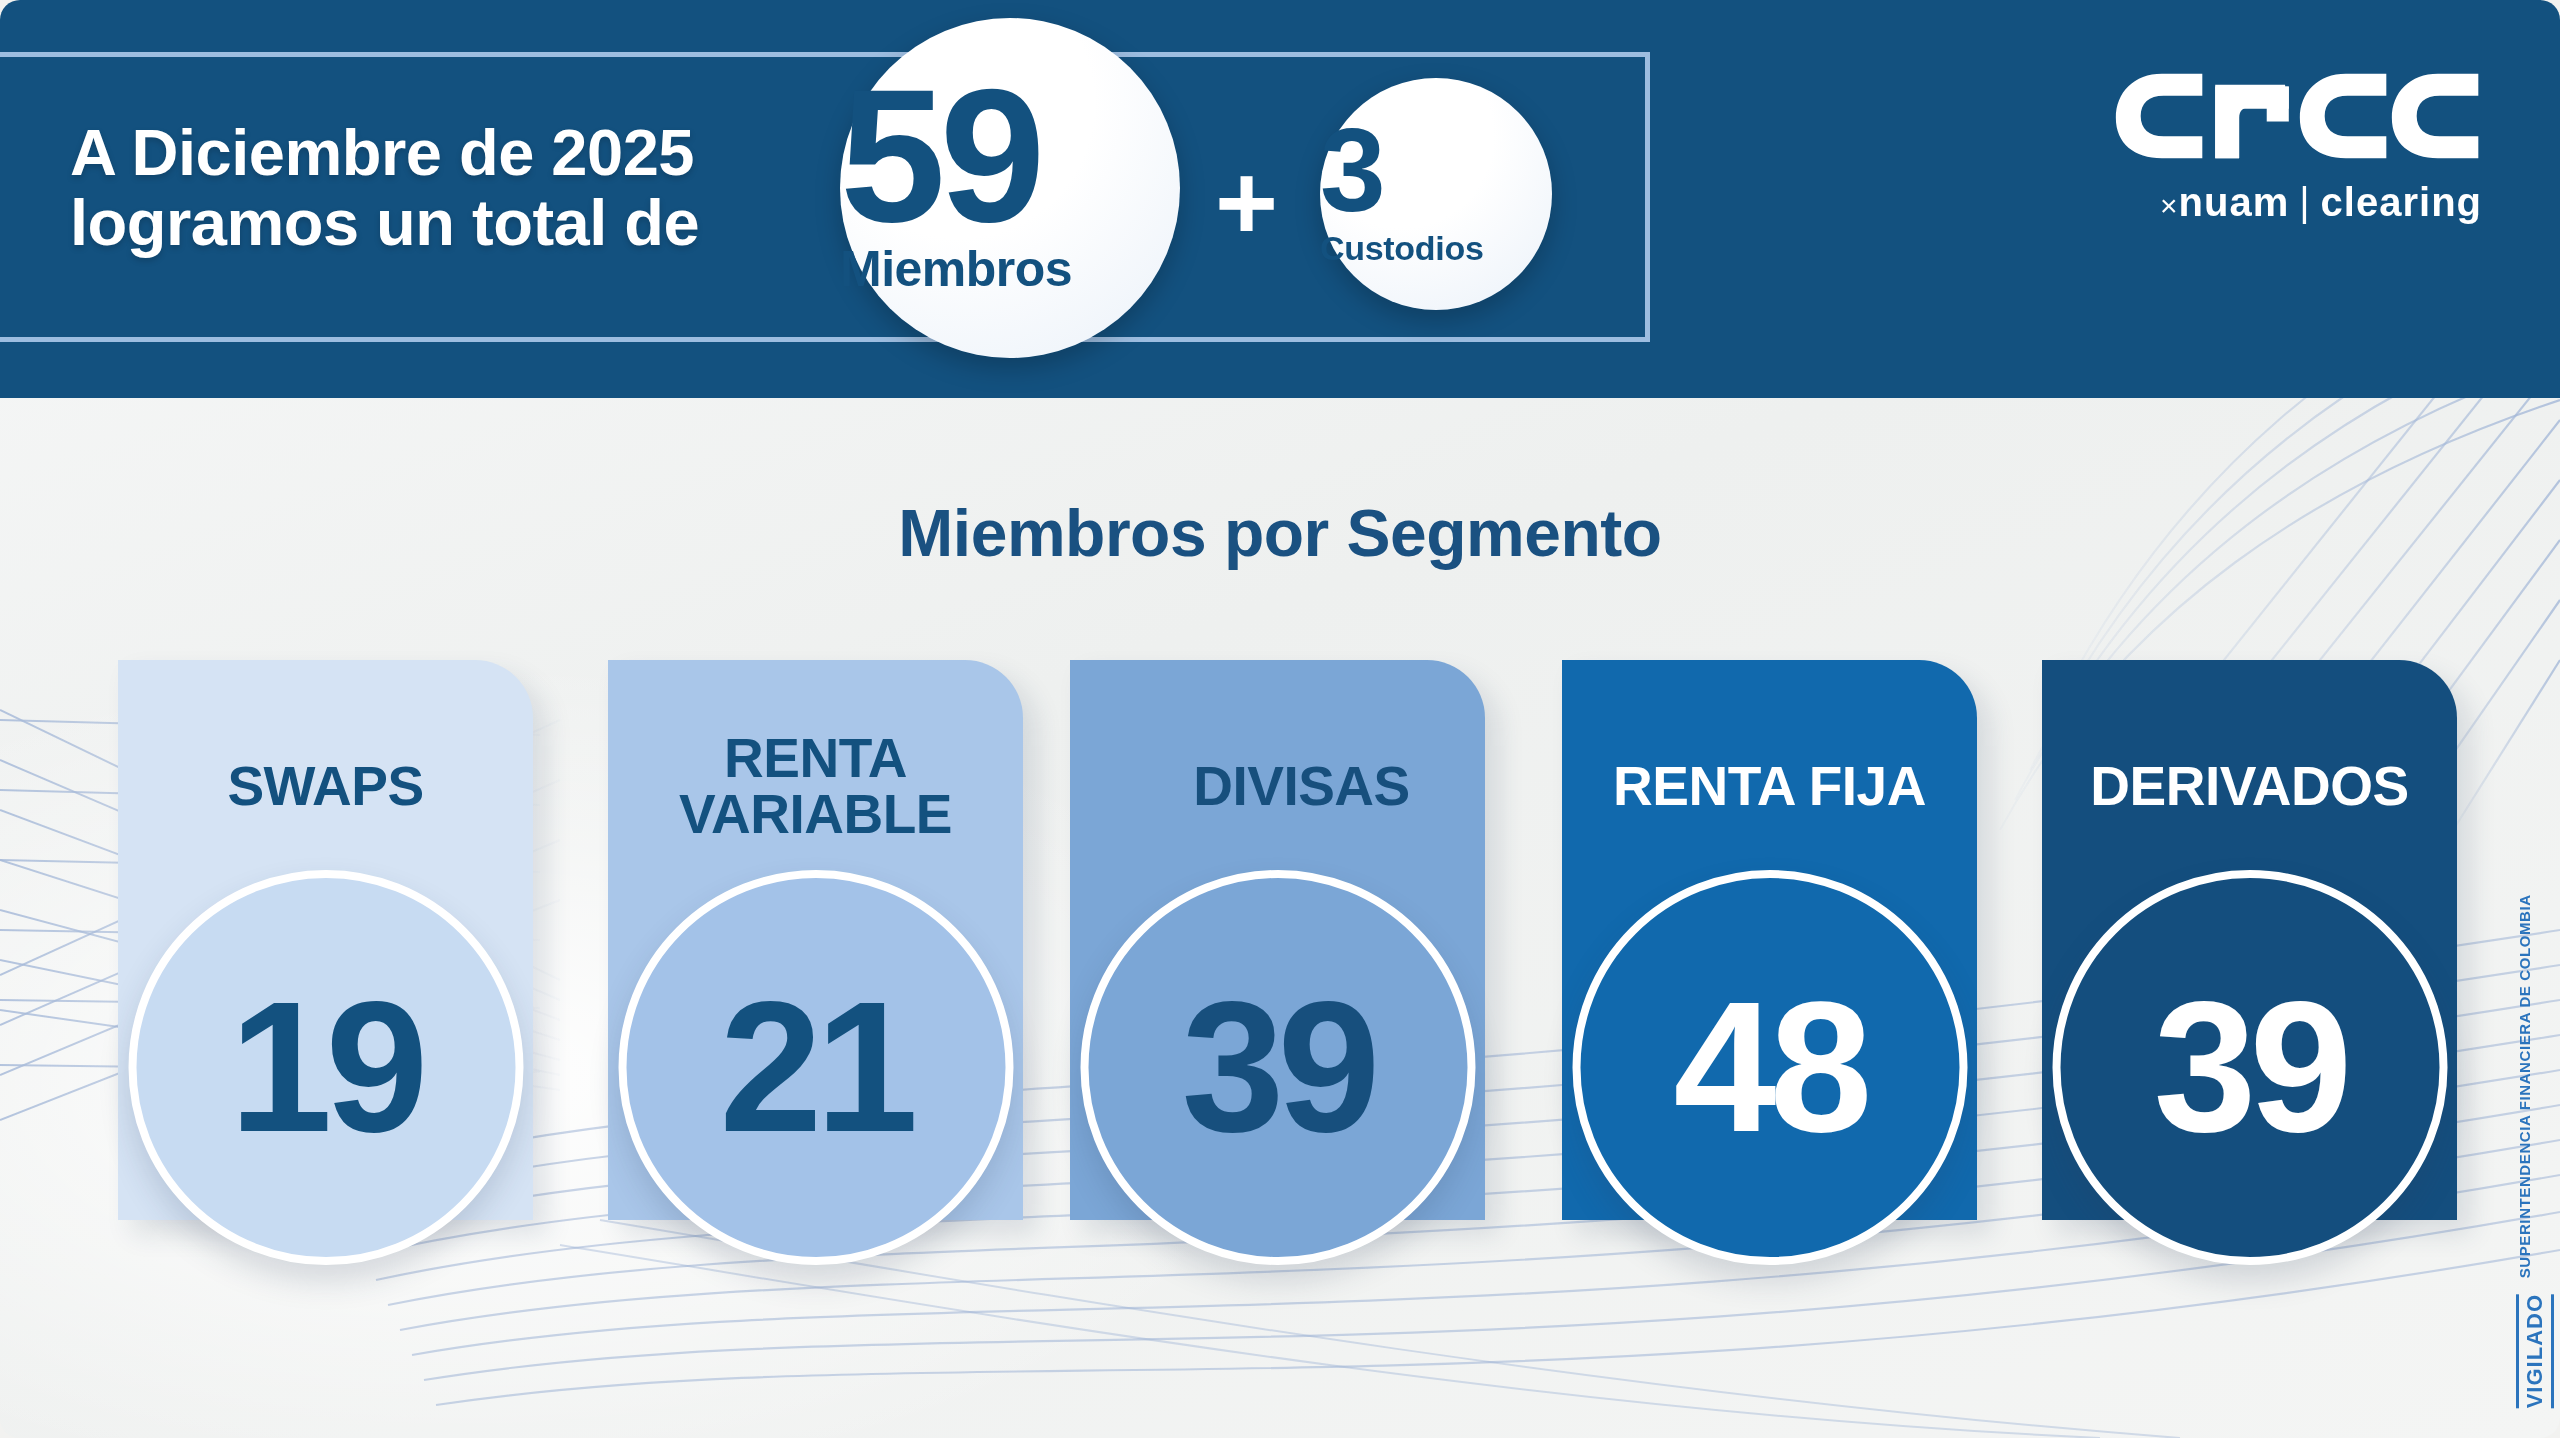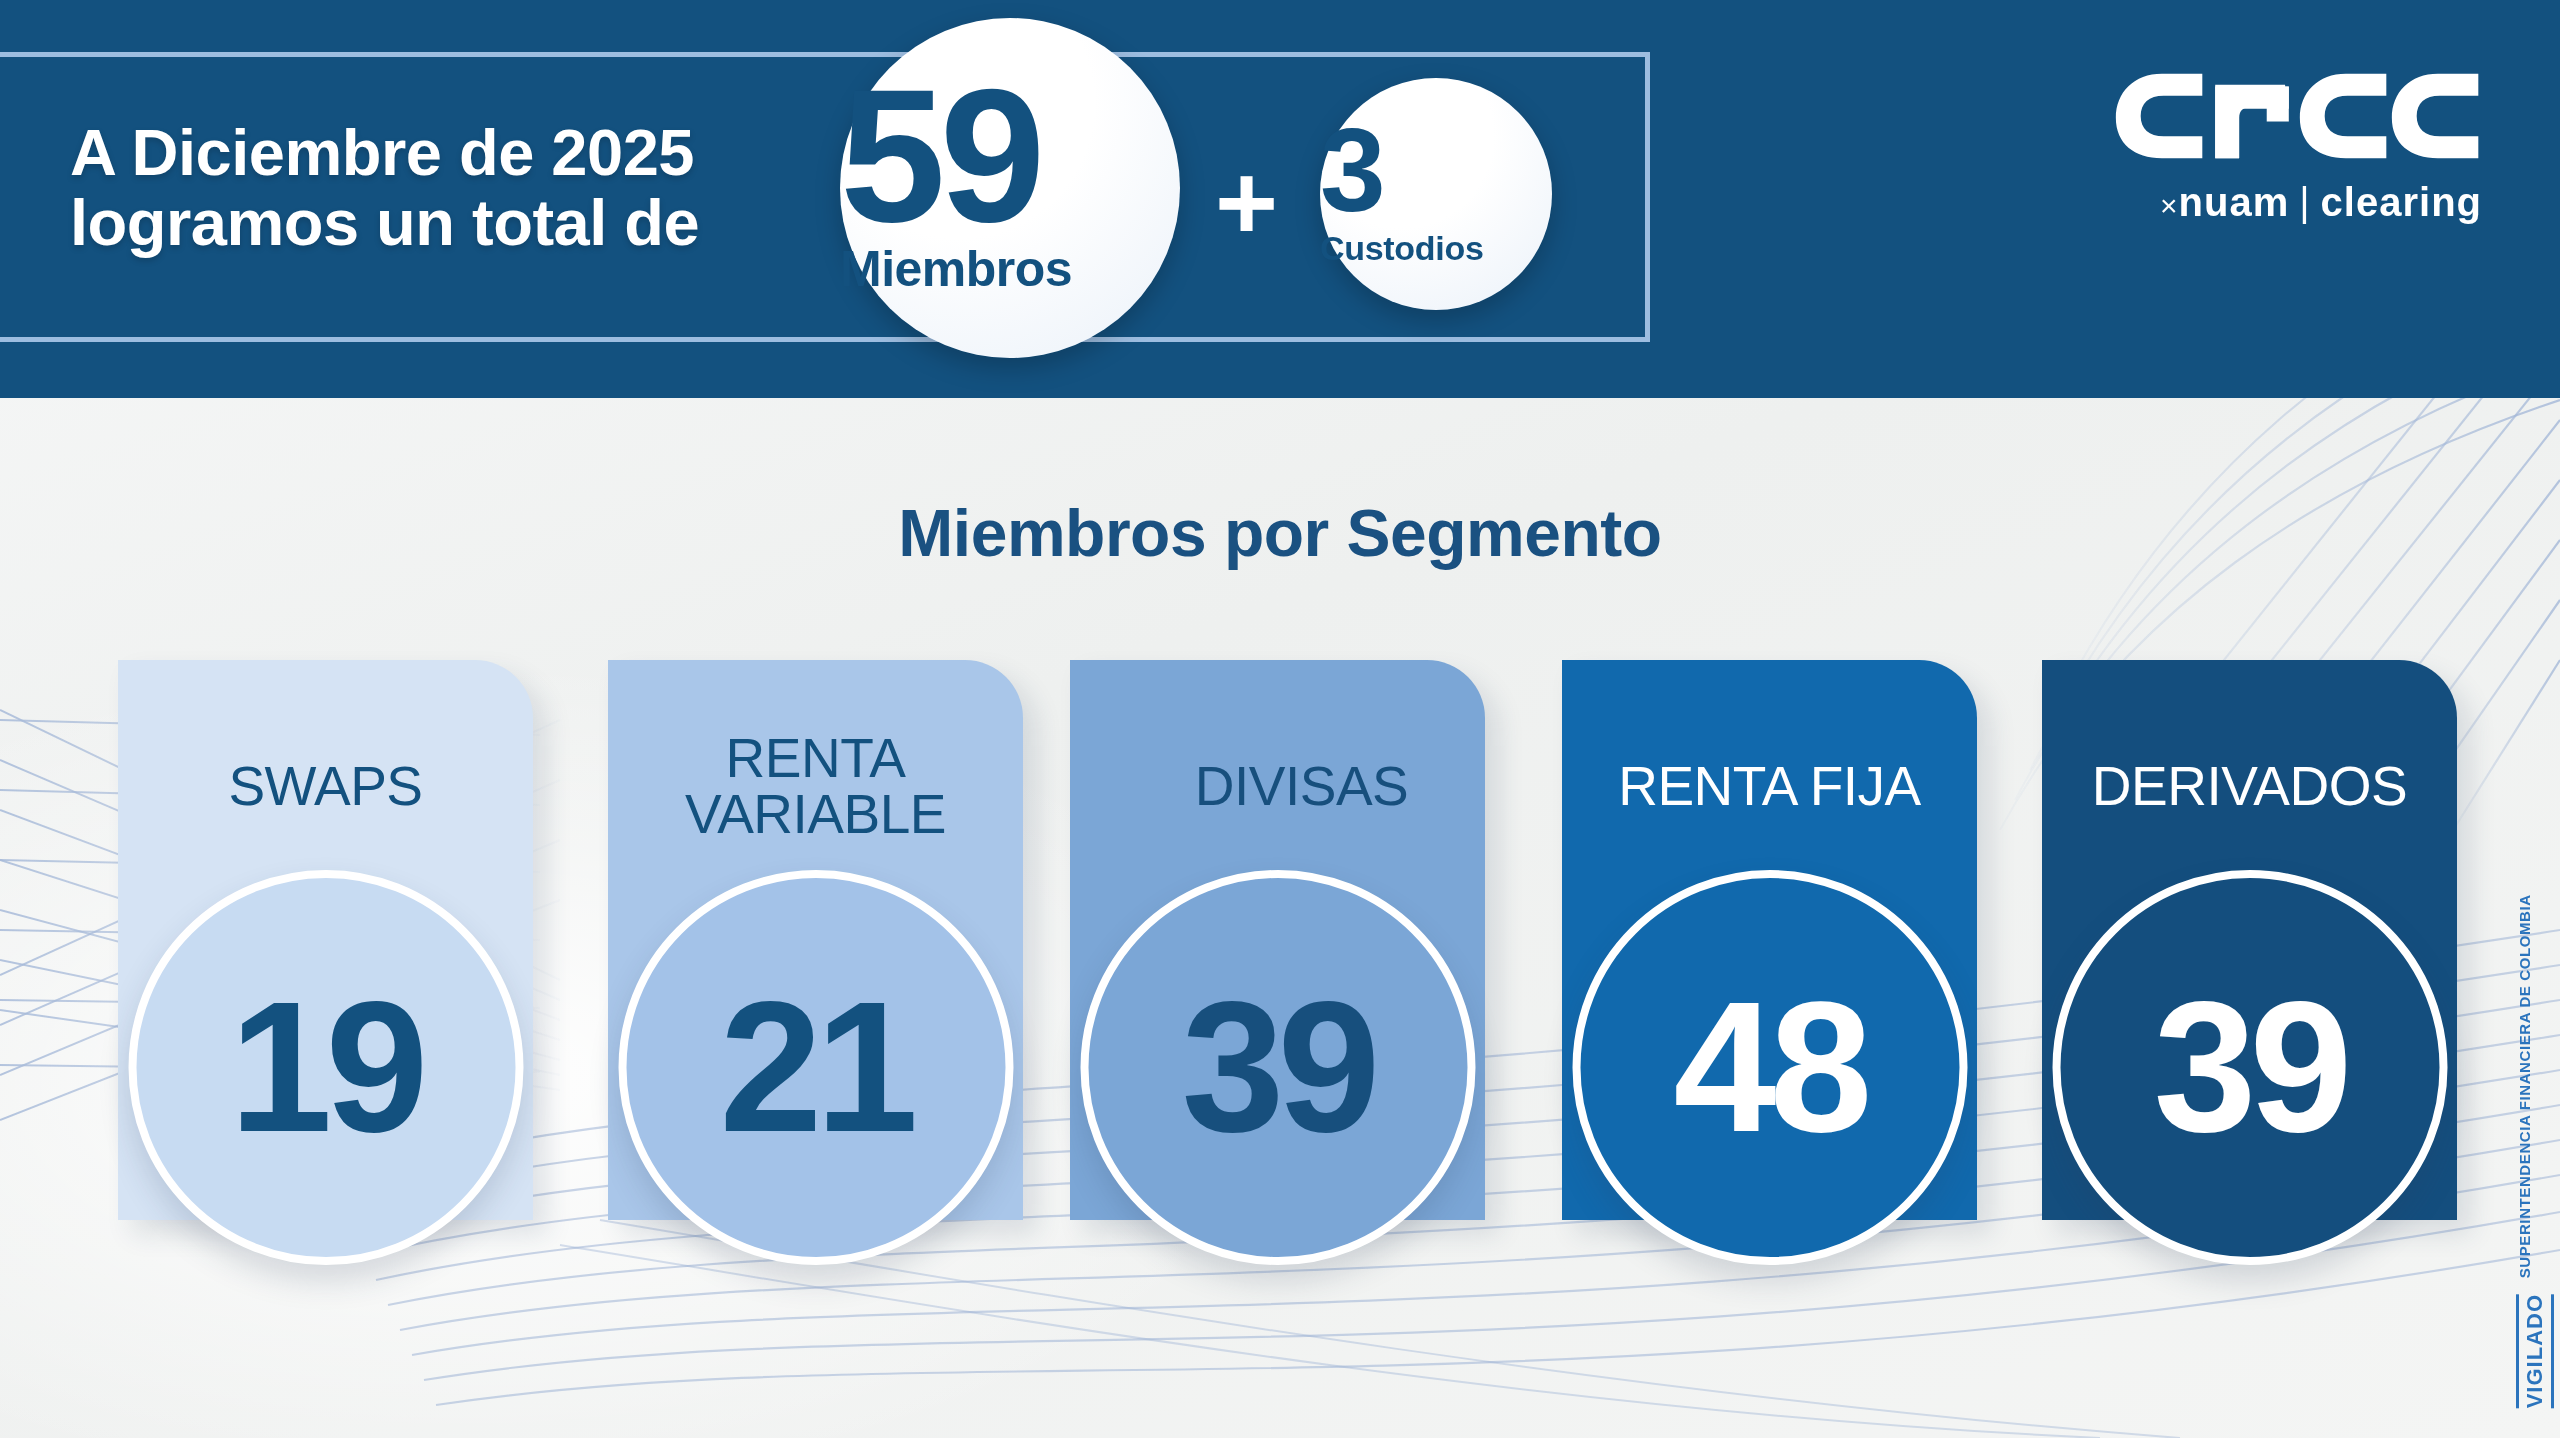--- a/index.html
+++ b/index.html
@@ -7,21 +7,21 @@
   body {
     font-family:"Liberation Sans", sans-serif;
     background:#f2f2f0;
     position:relative;
   }
 
   
   #page { position:relative; width:2560px; height:1438px; overflow:hidden;
           background:
             radial-gradient(ellipse 1400px 700px at 18% 75%, #ffffff 0%, rgba(255,255,255,0) 60%),
-            linear-gradient(160deg,#f7f8f8 0%, #eef0ef 45%, #f4f5f4 100%); }
+            linear-gradient(160deg,#f7f8f8 0%, #eef0ef 45%, #f4f5f4 100%); border-radius: 20px; }
 
   
   #deco { position:absolute; inset:0; width:2560px; height:1438px; pointer-events:none; }
 
   
   #header {
     position:absolute; left:0; top:0; width:2560px; height:398px;
     background:#13517f;
     z-index:5;
   }
@@ -79,21 +79,21 @@
   
   #cards { position:absolute; left:0; top:660px; width:2560px; height:760px; z-index:6; }
   .card { position:absolute; width:415px; }
   .card-body {
     position:relative; width:415px; height:560px;
     border-radius:0 58px 0 0;
     box-shadow:14px 14px 26px rgba(40,60,90,.13);
   }
   .card-label {
     position:absolute; left:0; top:98px; width:100%; text-align:center;
-    font-size:55px; font-weight:normal; line-height:1.02; letter-spacing:-0.5px;
+    font-size:55px; font-weight:bold; line-height:1.02; letter-spacing:-0.5px;
     white-space:pre-line;
   }
   .card-circle {
     position:absolute; left:50%; transform:translateX(-50%);
     top:210px; width:395px; height:395px; border-radius:50%;
     border:8px solid #ffffff;
     display:flex; align-items:center; justify-content:center;
     box-shadow:0 16px 30px rgba(40,60,90,.17);
   }
   .card-value {

